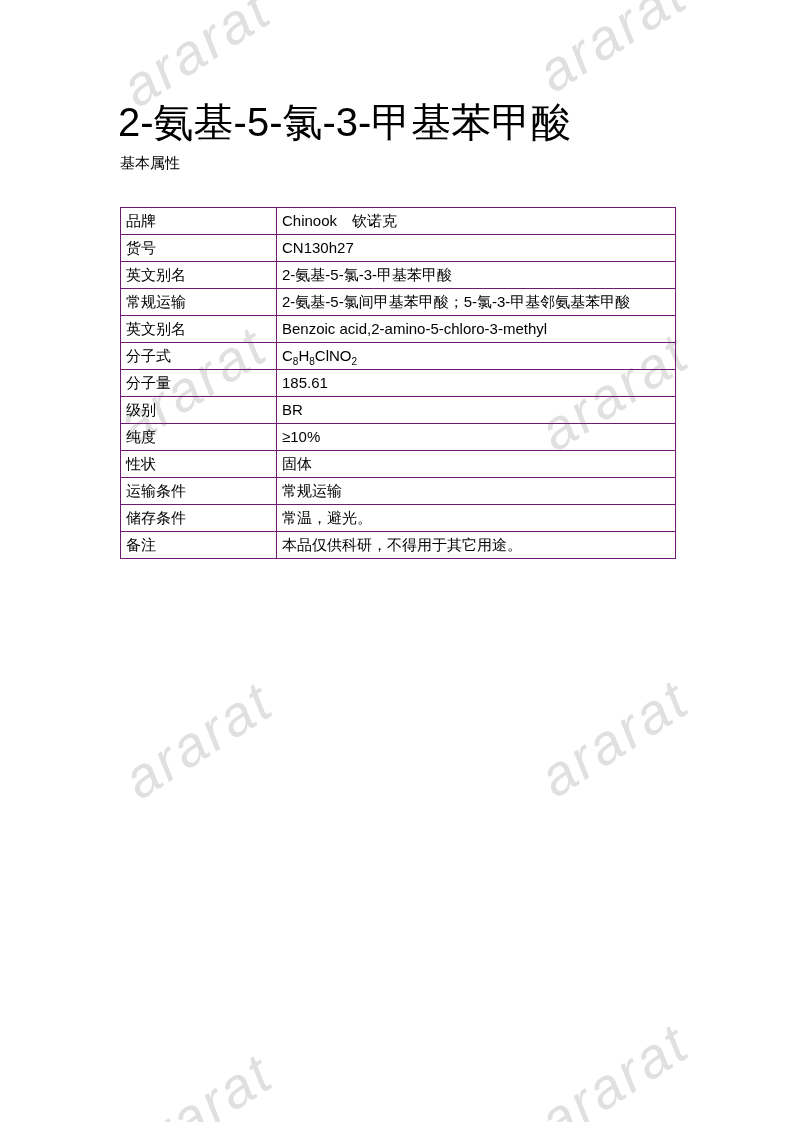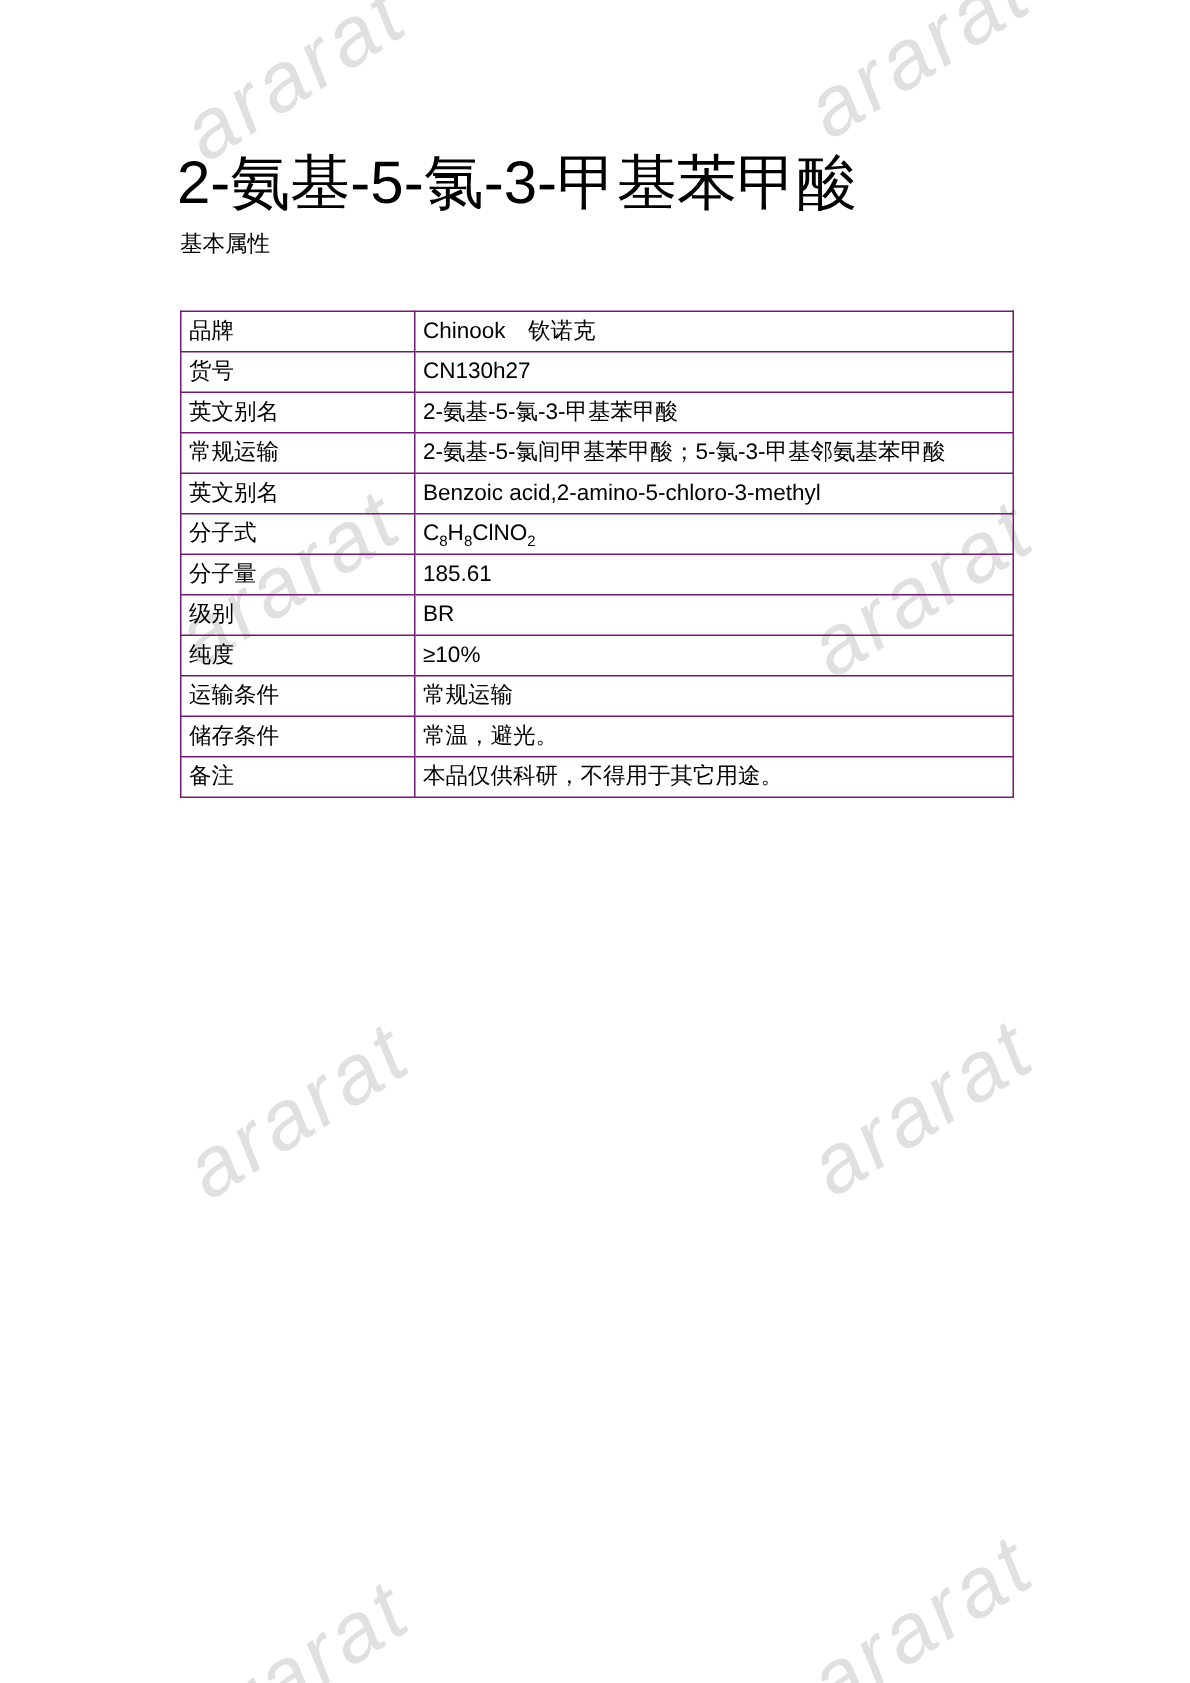--- a/index.html
+++ b/index.html
@@ -121,20 +121,24 @@
         </tr>
         <tr>
           <td class="label-cell">级别</td>
           <td class="value-cell">BR</td>
         </tr>
         <tr>
           <td class="label-cell">纯度</td>
           <td class="value-cell">≥10%</td>
         </tr>
         <tr>
+          <td class="label-cell">性状</td>
+          <td class="value-cell">固体</td>
+        </tr>
+        <tr>
           <td class="label-cell">运输条件</td>
           <td class="value-cell">常规运输</td>
         </tr>
         <tr>
           <td class="label-cell">储存条件</td>
           <td class="value-cell">常温，避光。</td>
         </tr>
         <tr>
           <td class="label-cell">备注</td>
           <td class="value-cell">本品仅供科研，不得用于其它用途。</td>

